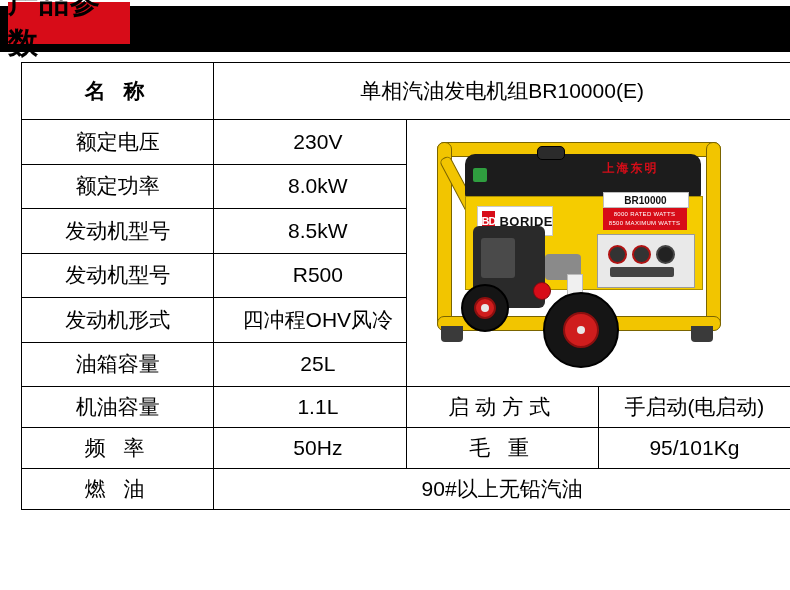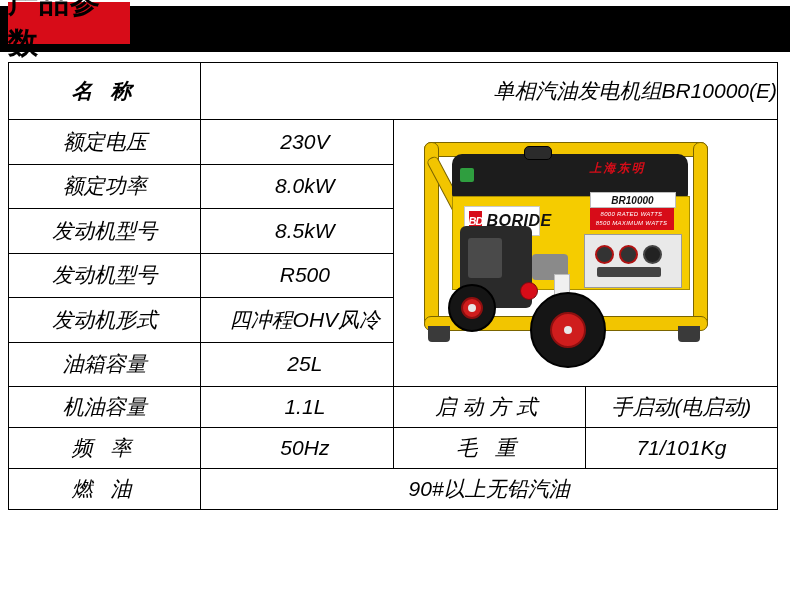--- a/index.html
+++ b/index.html
@@ -54,26 +54,25 @@
     top: 12px;
     color: #ffffff;
     font-size: 19px;
     font-weight: bold;
     letter-spacing: 0.6px;
   }
 
   
   .spec-table {
     position: absolute;
-    left: 8px;
+    left: 21px;
     top: 62px;
     width: 770px;
     border-collapse: collapse;
     table-layout: fixed;
-    font-style: italic;
   }
   .spec-table td {
     border: 1px solid #000000;
     height: 40px;
     font-size: 21px;
     color: #000000;
     padding: 0;
   }
   .cell-label {
     text-align: center;
@@ -87,21 +86,21 @@
   .row-title td {
     height: 56px;
   }
   .title-label {
     text-align: center;
     font-size: 27px;
     font-weight: bold;
     letter-spacing: 6px;
   }
   .title-value {
-    text-align: right;
+    text-align: center;
     font-size: 24px;
   }
   .label-spaced {
     letter-spacing: 6px;
   }
   .cell-center {
     text-align: center;
   }
   .fuel-cell {
     text-align: center;
@@ -211,21 +210,21 @@
     background: #d70c18;
     color: #fff;
     font-size: 11px;
     font-weight: bold;
     display: flex;
     align-items: center;
     justify-content: center;
     letter-spacing: -1px;
   }
   .brand-text {
-    font-size: 16px;
+    font-size: 13px;
     font-weight: bold;
     color: #111;
     letter-spacing: 0.5px;
   }
   .model-plate {
     position: absolute;
     left: 178px; top: 58px;
     width: 84px; height: 14px;
     background: #ffffff;
     border: 1px solid #bdbdbd;
@@ -475,21 +474,21 @@
         <td class="cell-label">机油容量</td>
         <td class="cell-value">1.1L</td>
         <td class="cell-center label-spaced">启动方式</td>
         <td class="cell-center">手启动(电启动)</td>
       </tr>
 
       <tr>
         <td class="cell-label label-spaced">频 率</td>
         <td class="cell-value">50Hz</td>
         <td class="cell-center label-spaced">毛 重</td>
-        <td class="cell-center">71/101Kg</td>
+        <td class="cell-center">95/101Kg</td>
       </tr>
 
       <tr>
         <td class="cell-label label-spaced">燃 油</td>
         <td class="fuel-cell" colspan="3">90#以上无铅汽油</td>
       </tr>
     </tbody>
   </table>
 
 </div>

